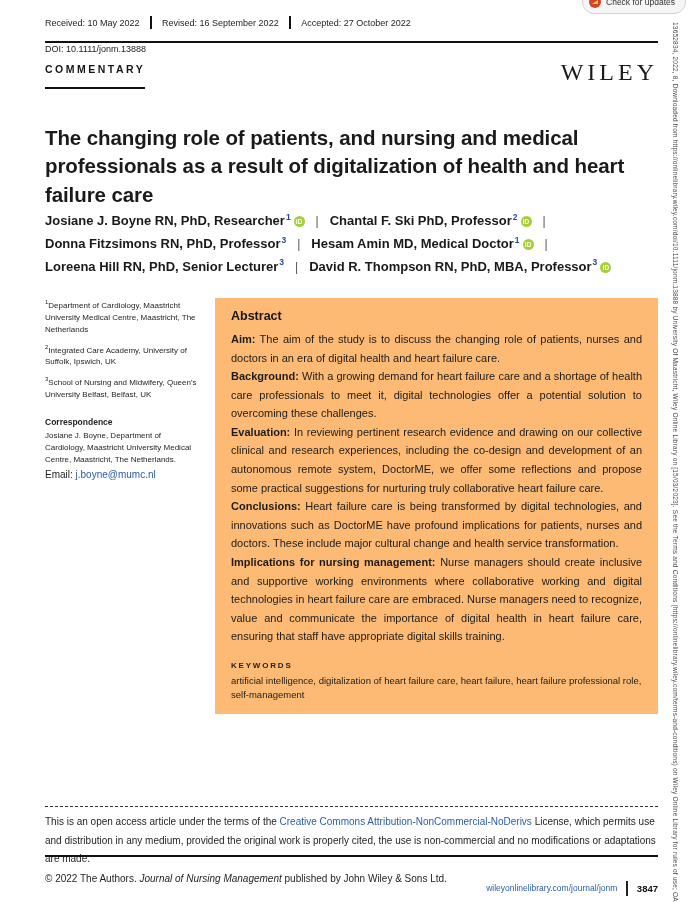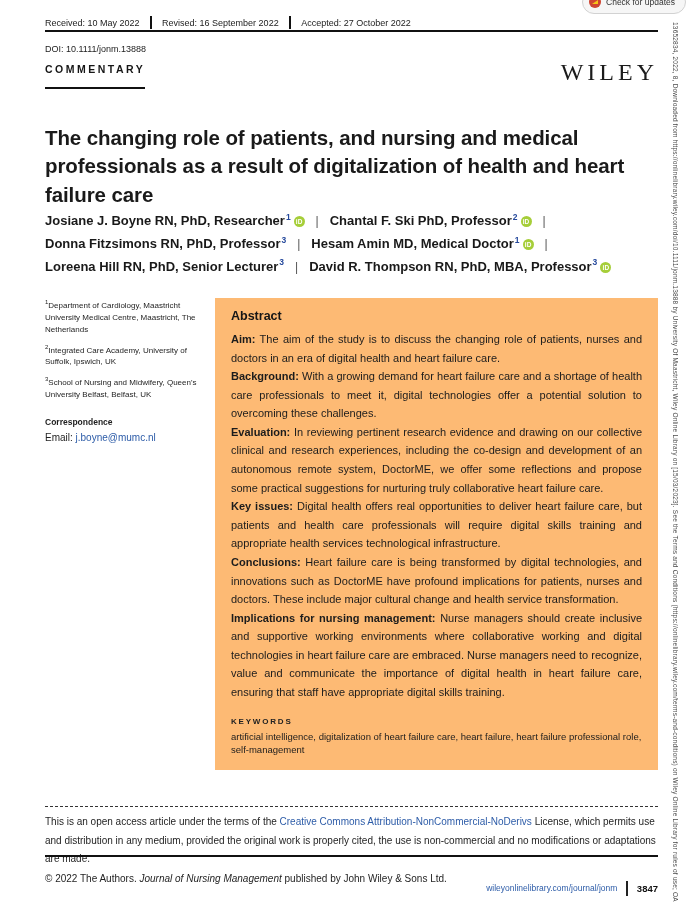--- a/index.html
+++ b/index.html
@@ -24,21 +24,21 @@
   .crossmark { position:relative; width:12px; height:12px; border-radius:50%; background:#cf4532; flex:0 0 auto; }
   .crossmark::after { content:""; position:absolute; left:3px; top:4px; width:6px; height:4px; background:#f5c518; clip-path:polygon(0 100%, 100% 0, 100% 100%); }
 
   .content { position:absolute; left:45px; top:0; width:613px; }
 
   
   .dates-row {
     position:absolute; top:16px; left:0; width:100%;
     display:flex; align-items:center;
     font-size:9px; color:#1c1c1c;
-    border-bottom:2px solid #111; padding-bottom:1px;
+    border-bottom:2px solid #111; padding-bottom:12px;
   }
   .vbar { display:inline-block; width:2.5px; height:13px; background:#111; margin:0 10px; }
   .doi { position:absolute; top:44px; left:0; font-size:9px; color:#1c1c1c; }
 
   
   .masthead { position:absolute; top:63px; left:0; width:100%; display:flex; justify-content:space-between; align-items:flex-start; }
   .article-type {
     font-size:10.5px; font-weight:bold; letter-spacing:2.5px; color:#161616;
     border-bottom:2.5px solid #111; padding-bottom:12px;
   }
@@ -135,31 +135,31 @@
       </div>
     </div>
 
     <div class="cols">
 
       <div class="left-col">
         <div class="aff"><sup>1</sup><span>Department of Cardiology, Maastricht University Medical Centre, Maastricht, The Netherlands</span></div>
         <div class="aff"><sup>2</sup><span>Integrated Care Academy, University of Suffolk, Ipswich, UK</span></div>
         <div class="aff"><sup>3</sup><span>School of Nursing and Midwifery, Queen's University Belfast, Belfast, UK</span></div>
         <div class="corr-head">Correspondence</div>
+        <div class="corr-text">Josiane J. Boyne, Department of Cardiology, Maastricht University Medical Centre, Maastricht, The Netherlands.</div>
         <div class="email-line">
           <span>Email: </span><a class="link">j.boyne@mumc.nl</a>
         </div>
       </div>
 
       <div class="abstract-box">
         <div class="abstract-head">Abstract</div>
         <p><b>Aim:</b> <span>The aim of the study is to discuss the changing role of patients, nurses and doctors in an era of digital health and heart failure care.</span></p>
         <p><b>Background:</b> <span>With a growing demand for heart failure care and a shortage of health care professionals to meet it, digital technologies offer a potential solution to overcoming these challenges.</span></p>
         <p><b>Evaluation:</b> <span>In reviewing pertinent research evidence and drawing on our collective clinical and research experiences, including the co-design and development of an autonomous remote system, DoctorME, we offer some reflections and propose some practical suggestions for nurturing truly collaborative heart failure care.</span></p>
-        <p><b>Key issues:</b> <span>Digital health offers real opportunities to deliver heart failure care, but patients and health care professionals will require digital skills training and appropriate health services technological infrastructure.</span></p>
         <p><b>Conclusions:</b> <span>Heart failure care is being transformed by digital technologies, and innovations such as DoctorME have profound implications for patients, nurses and doctors. These include major cultural change and health service transformation.</span></p>
         <p><b>Implications for nursing management:</b> <span>Nurse managers should create inclusive and supportive working environments where collaborative working and digital technologies in heart failure care are embraced. Nurse managers need to recognize, value and communicate the importance of digital health in heart failure care, ensuring that staff have appropriate digital skills training.</span></p>
         <div class="kw-head">KEYWORDS</div>
         <div class="kw-text">artificial intelligence, digitalization of heart failure care, heart failure, heart failure professional role, self-management</div>
       </div>
 
     </div>
 
     <div class="license">
       <div><span>This is an open access article under the terms of the </span><a class="link">Creative Commons Attribution-NonCommercial-NoDerivs</a><span> License, which permits use and distribution in any medium, provided the original work is properly cited, the use is non-commercial and no modifications or adaptations are made.</span></div>

